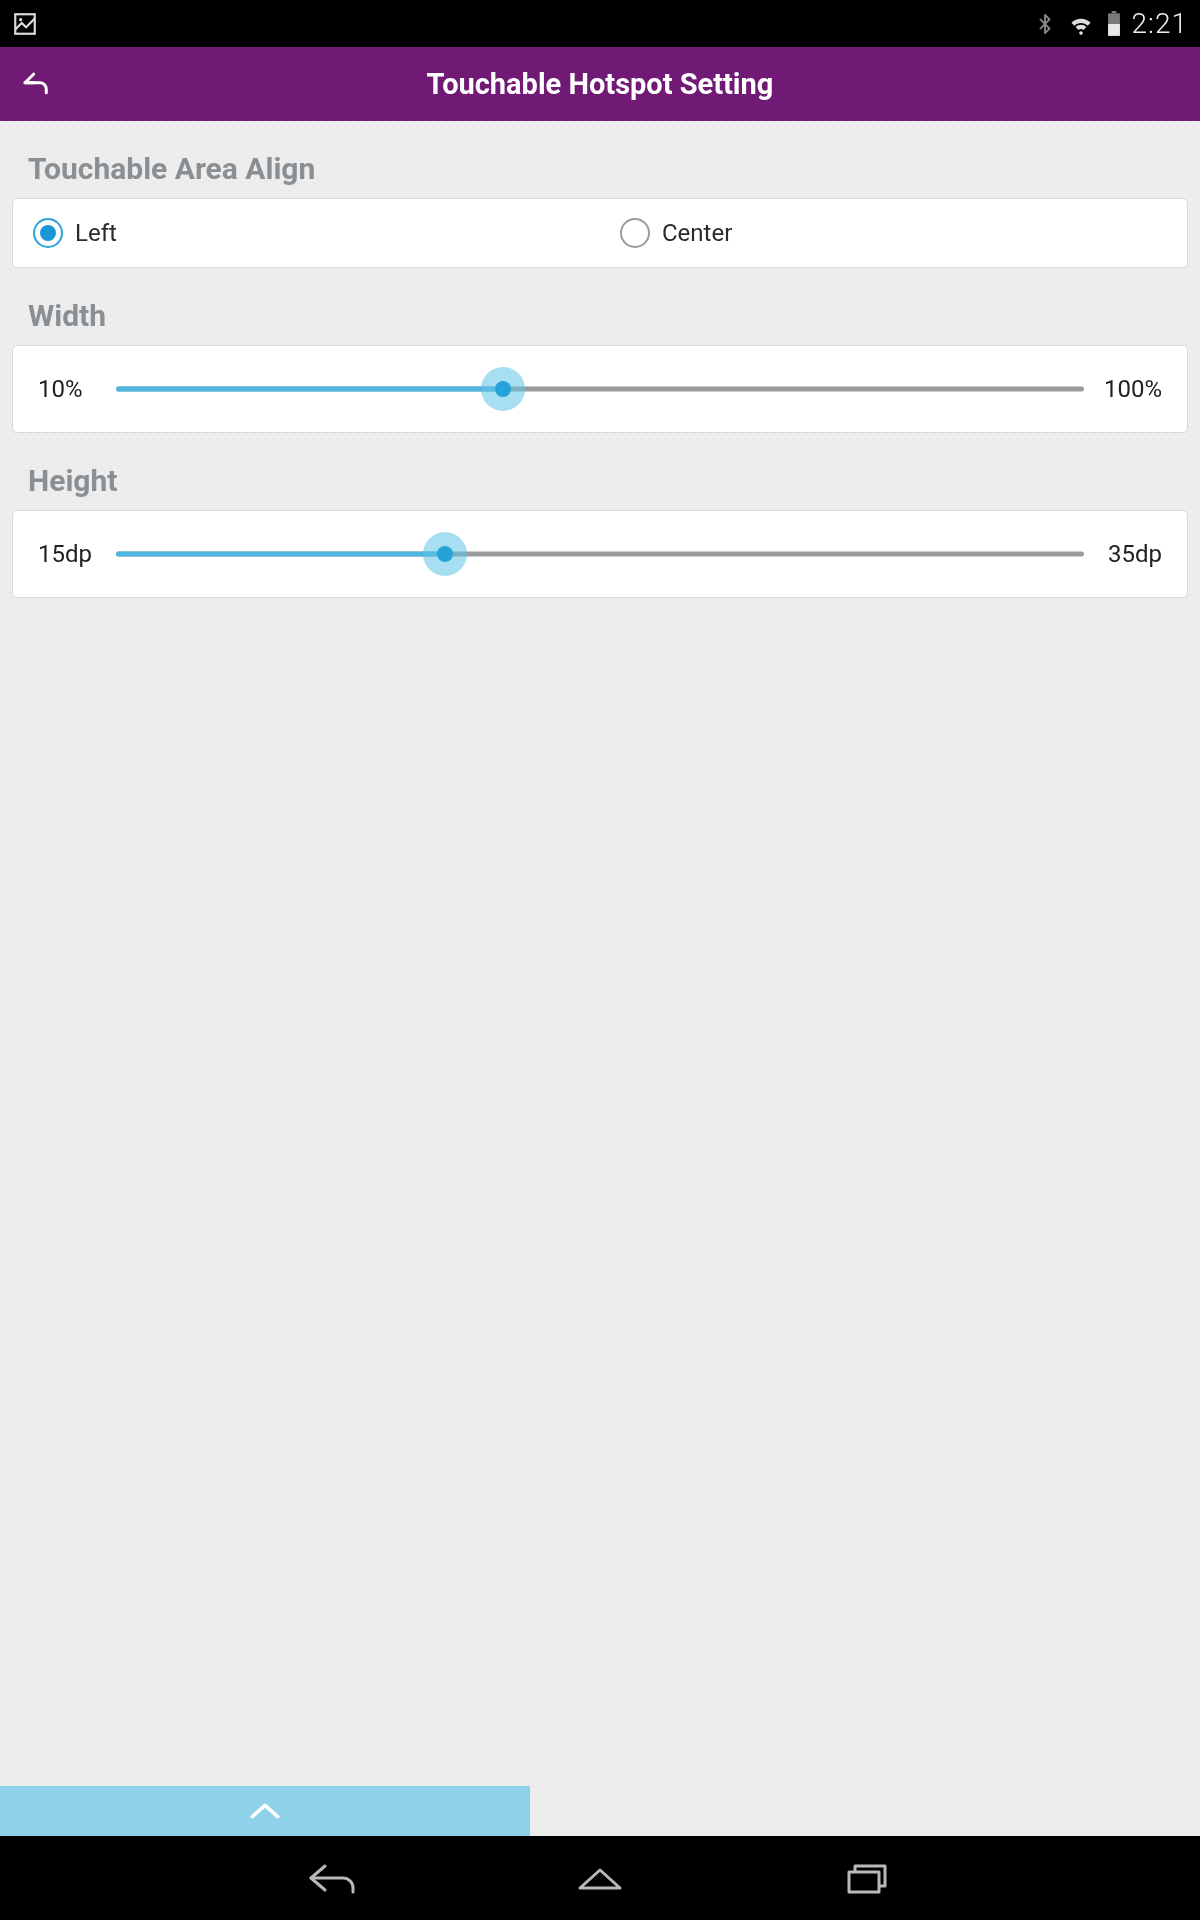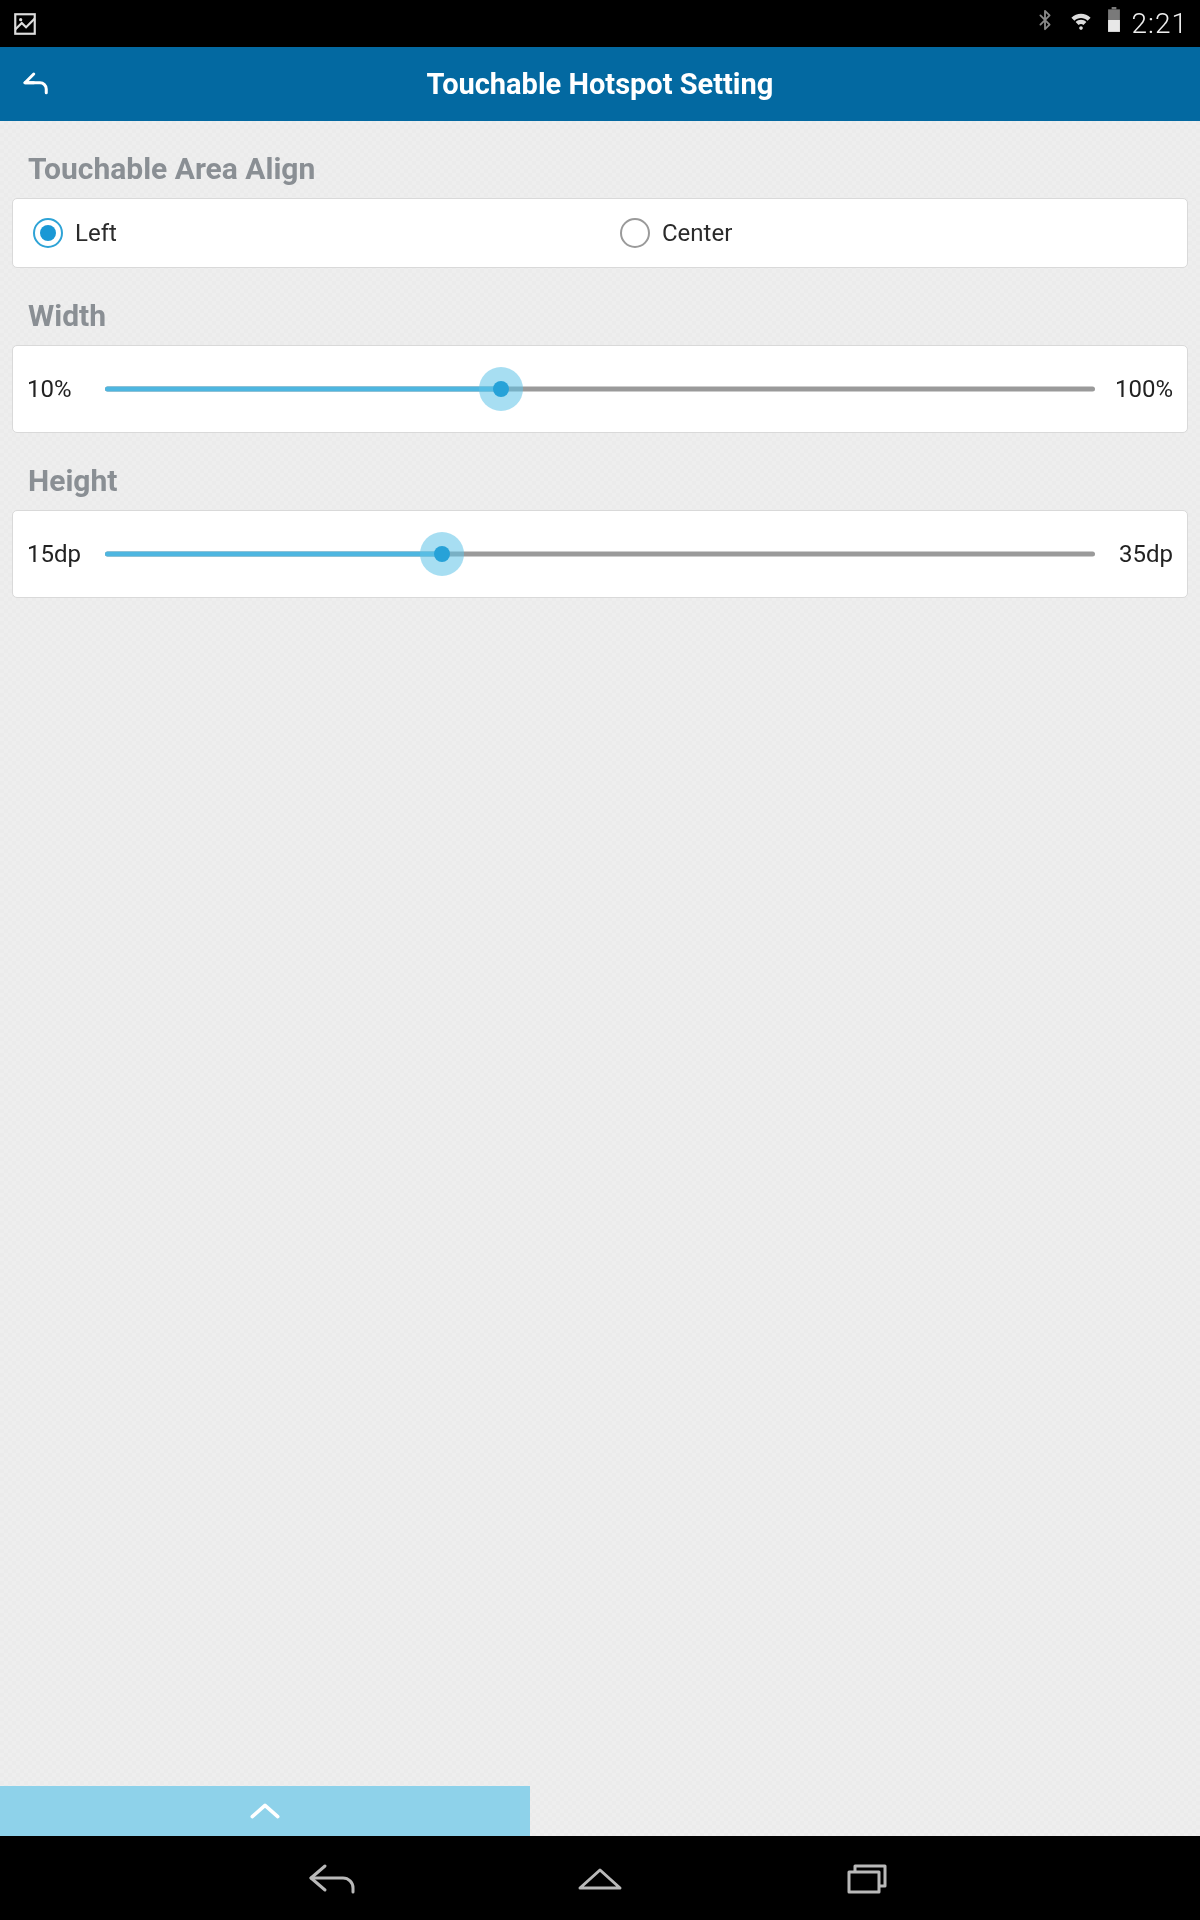--- a/index.html
+++ b/index.html
@@ -20,29 +20,30 @@
     color: #fff;
     display: flex;
     align-items: center;
     padding: 0 12px;
     font-size: 24px;
   }
   .status-left { flex: 0 0 auto; }
   .status-right {
     margin-left: auto;
     display: flex;
+    align-items: center;
     gap: 10px;
   }
   .clock { font-size: 28px; letter-spacing: 1px; color: #eee; font-weight: 300;}
   .icon-svg { display: block; }
 
   
   .app-bar {
     height: 74px;
-    background: #0369a1;
+    background: #701a75;
     display: flex;
     align-items: center;
     position: relative;
   }
   .back-btn {
     width: 70px;
     height: 100%;
     display: flex;
     align-items: center;
     justify-content: center;
@@ -121,21 +122,21 @@
     background: #1a98d5;
     border-radius: 50%;
     transform: translate(-50%, -50%);
   }
 
   
   .slider-card {
     height: 88px;
     display: flex;
     align-items: center;
-    padding: 0 14px;
+    padding: 0 25px;
     gap: 16px;
   }
   .slider-min, .slider-max {
     font-size: 24px;
     color: #222;
     flex: 0 0 auto;
     min-width: 62px;
   }
   .slider-max { text-align: right; }
   .slider {

